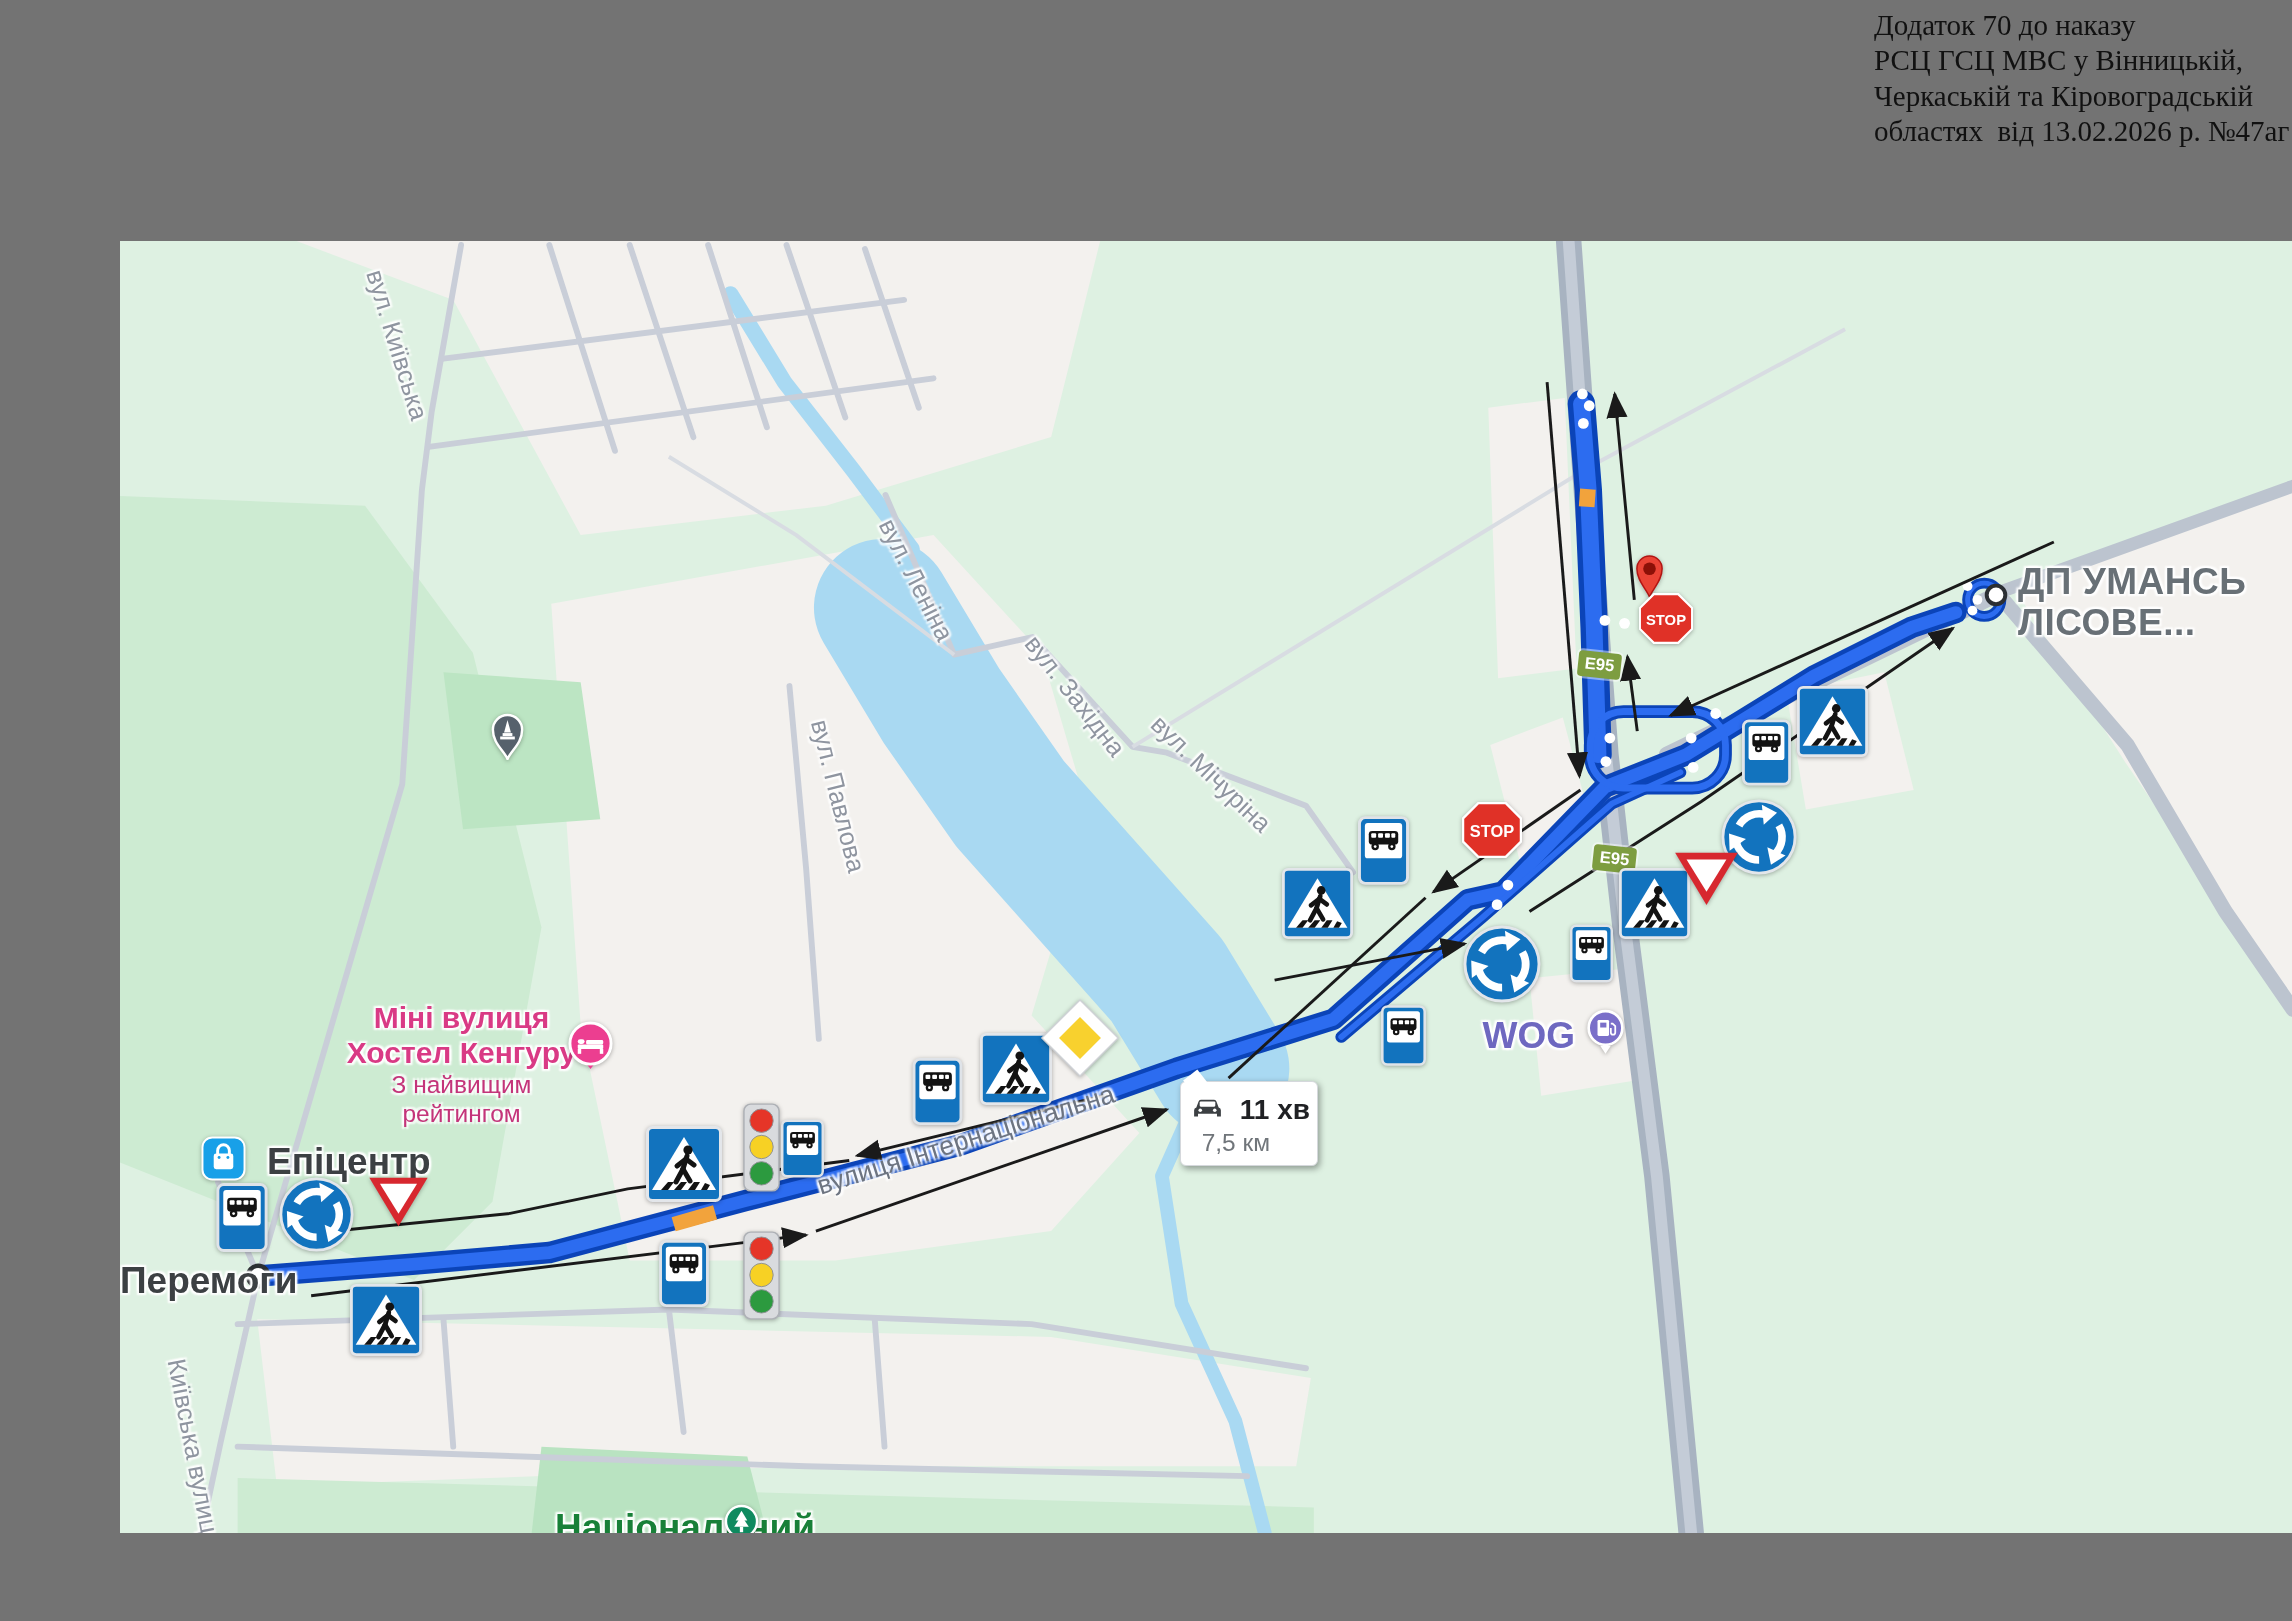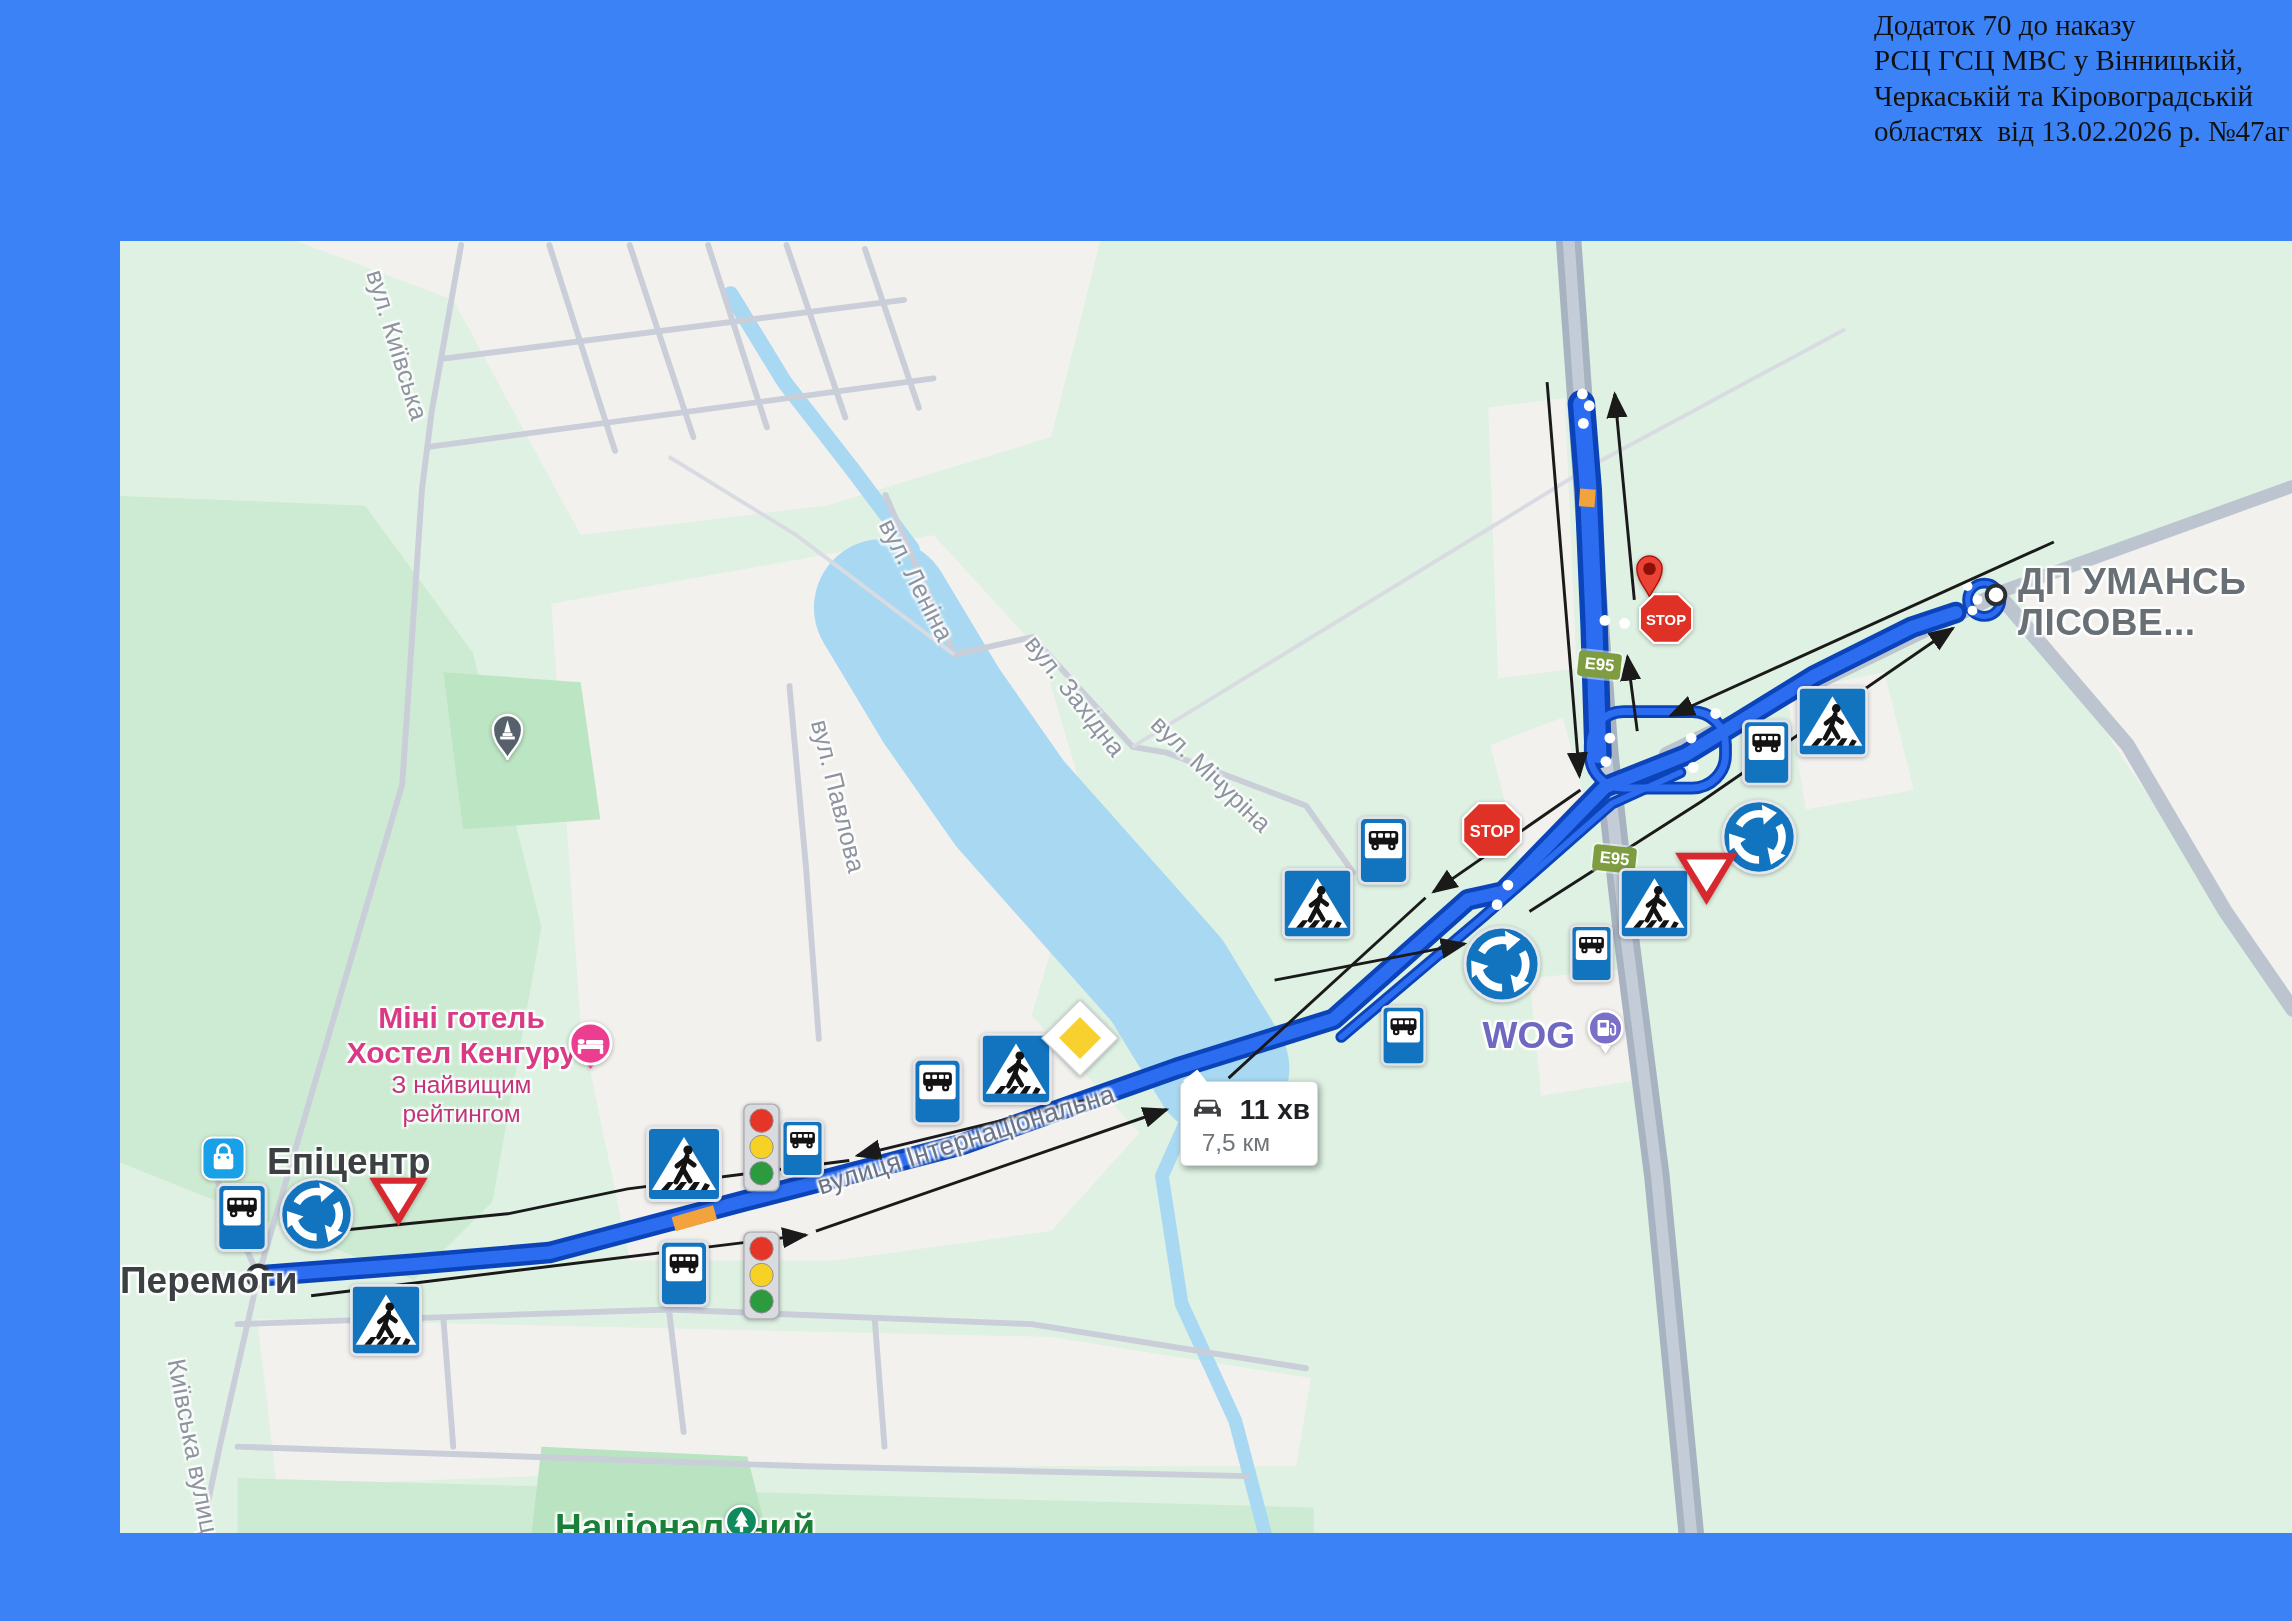--- a/index.html
+++ b/index.html
@@ -1,16 +1,16 @@
 <!DOCTYPE html>
 <html><head>
 <meta charset="utf-8">
 <style>
   html,body{margin:0;padding:0;background:#fff;}
-  .page{position:relative;width:2293px;height:1621px;background:#3b82f6;overflow:hidden;
+  .page{position:relative;width:2293px;height:1621px;background:#737373;overflow:hidden;
         font-family:"Liberation Sans", sans-serif;}
   .pre{white-space:pre-wrap;}
 
   
   .annotation{position:absolute;left:1874px;top:7.8px;width:421px;
       font-family:"Liberation Serif", serif;font-size:29px;line-height:1.22;color:#111;}
   .doc-title{position:absolute;left:686px;top:165px;width:926px;text-align:center;
       font-family:"Liberation Serif", serif;font-size:33px;line-height:1.28;color:#111;}
 
   
@@ -192,21 +192,21 @@
 
     <div class="poi-label" style="left:0px;top:1019px;width:120px;text-align:left;">Перемоги</div>
     <div class="poi-label" style="left:147px;top:900px;">Епіцентр</div>
     <div class="poi-label" style="left:1345px;top:774px;width:110px;text-align:right;color:#6e68c0;">WOG</div>
     <div class="poi-label" style="left:435px;top:1266px;color:#188038;">Національний</div>
     <div class="poi-label" style="left:1898px;top:320px;color:#687076;line-height:1.12;letter-spacing:0.5px;">
       <div>ДП УМАНСЬ</div>
       <div>ЛІСОВЕ...</div>
     </div>
     <div class="hotel">
-      <div class="l1">Міні готель</div>
+      <div class="l1">Міні вулиця</div>
       <div class="l2">Хостел Кенгуру</div>
       <div class="l3">З найвищим рейтингом</div>
     </div>
 
 
     <div class="bubble">
       <div class="row1">
         <span class="sign" style="position:static;width:29px;height:25.5px;filter:none;">
             <svg viewBox="0 0 26 22">
               <path d="M3 9 L5 3.5 Q5.5 2 7 2 h12 Q20.5 2 21 3.5 L23 9 q2 .5 2 2.5 V17 h-3.5 v-2.5 H4.5 V17 H1 v-5.5 Q1 9.5 3 9 Z" fill="#3c4043"></path>

